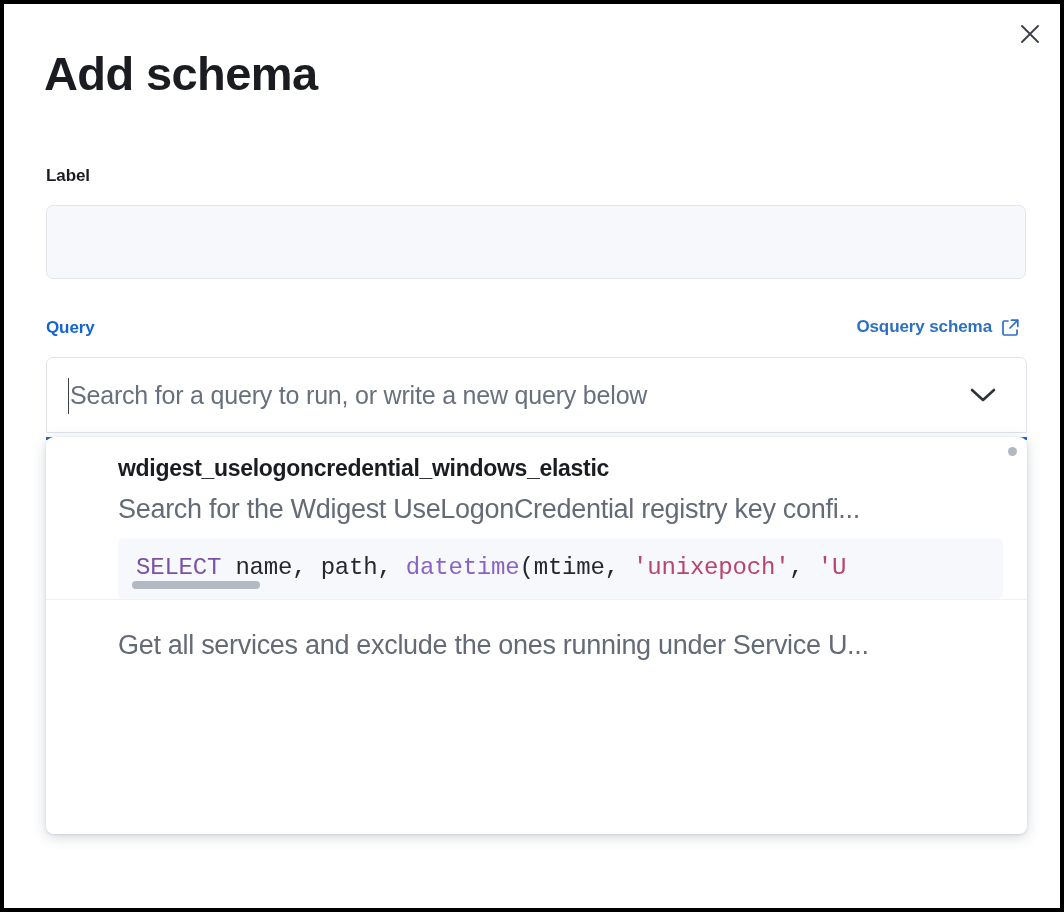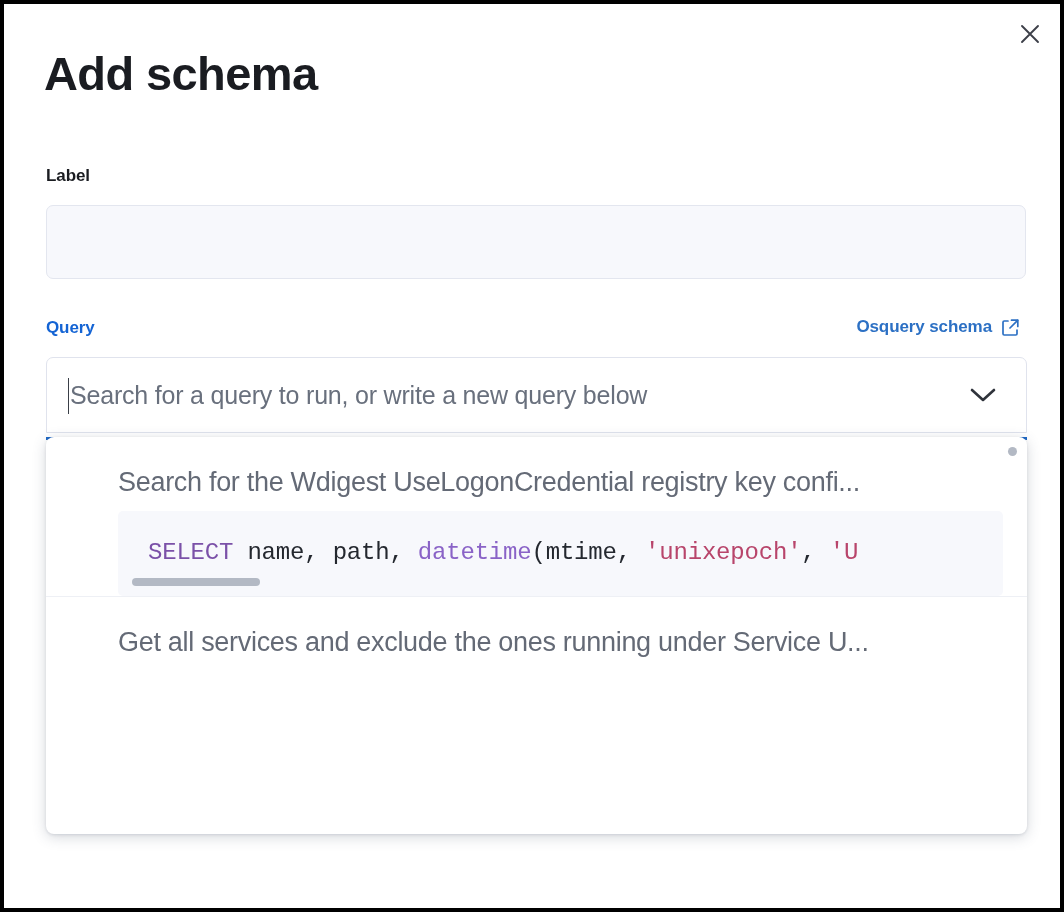--- a/index.html
+++ b/index.html
@@ -224,21 +224,21 @@
 
   .dd-code {
     position: relative;
     margin-top: 13px;
     background: #f7f8fc;
     border-radius: 5px;
     padding: 16px 0 0 0;
     overflow: hidden;
   }
   .dd-code pre {
-    margin: 12px;
+    margin: 0;
     padding: 0 18px;
     font-family: "Liberation Mono", "DejaVu Sans Mono", monospace;
     font-size: 24px;
     line-height: 1.16;
     white-space: pre;
     letter-spacing: -0.2px;
   }
   .dd-code .pad { height: 17px; }
   .h-thumb {
     position: absolute;
@@ -338,20 +338,21 @@
           </svg>
         </span>
       </div>
       <div class="combo-underline"></div>
     </div>
 
     <div class="dropdown">
       <div class="dd-scroll-thumb"></div>
 
       <div class="dd-item">
+        <div class="dd-title">wdigest_uselogoncredential_windows_elastic</div>
         <div class="dd-desc">Search for the Wdigest UseLogonCredential registry key confi...</div>
         <div class="dd-code">
           <pre><span class="kw">SELECT</span><span class="pun"> </span><span class="idn">name</span><span class="pun">, </span><span class="idn">path</span><span class="pun">, </span><span class="fn">datetime</span><span class="pun">(</span><span class="idn">mtime</span><span class="pun">, </span><span class="str">'unixepoch'</span><span class="pun">, </span><span class="str">'U</span></pre>
           <div class="pad"></div>
           <div class="h-thumb"></div>
         </div>
       </div>
 
       <div class="dd-item">
         <div class="dd-desc">Get all services and exclude the ones running under Service U...</div>

